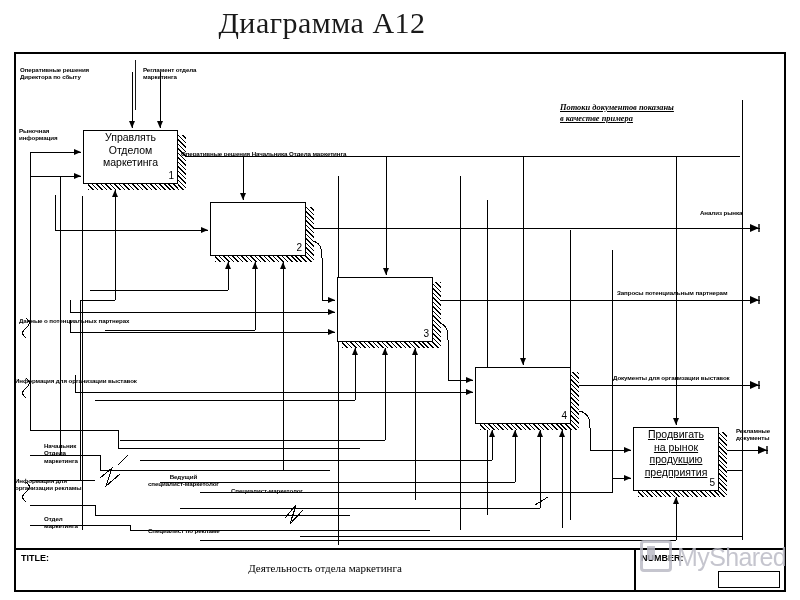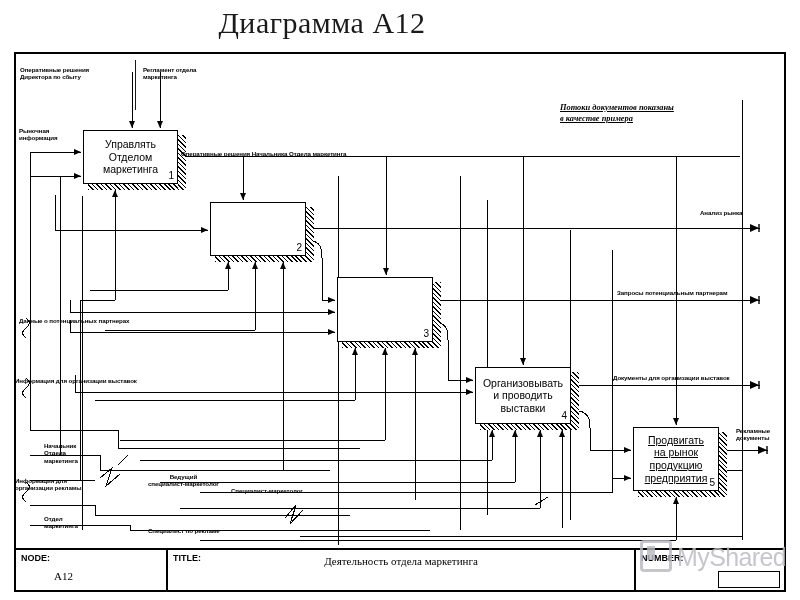--- a/index.html
+++ b/index.html
@@ -42,21 +42,20 @@
   .act-box {
     position: absolute;
     border: 1.6px solid #000;
     background: #fff;
     box-sizing: border-box;
     text-align: center;
     font-size: 10.5px;
     line-height: 12.6px;
     font-family: "Liberation Sans", sans-serif;
     display: flex;
-    align-items: center;
     justify-content: center;
     z-index: 6;
   }
   .act-box .btxt { padding: 0 3px; width: 100%; }
   .act-box .bnum {
     position: absolute;
     right: 3px; bottom: 0px;
     font-size: 10px;
   }
   .act-shadow {
@@ -111,21 +110,21 @@
     font-weight: bold;
     font-family: "Liberation Sans", sans-serif;
   }
   .tb-val {
     position: absolute;
     font-size: 11px;
   }
   #tb-node { width: 152px; }
   #tb-node .tb-val { left: 38px; top: 20px; }
   #tb-title { flex: 1; }
-  #tb-title .tb-val { left: 50%; transform: translateX(-50%); top: 5px; white-space: nowrap; }
+  #tb-title .tb-val { left: 50%; transform: translateX(-50%); top: 12px; white-space: nowrap; }
   #tb-number { width: 148px; }
   #tb-number .tb-inner-box {
     position: absolute;
     right: 4px; bottom: 2px;
     width: 60px; height: 15px;
     border: 1.5px solid #000;
   }
   #watermark {
     position: absolute;
     left: 604px; top: 540px;
@@ -302,25 +301,20 @@
 
 <div class="act-shadow" style="left:342px; top:342px; width:98px; height:6px;"></div>
 <div class="act-shadow" style="left:433px; top:282px; width:8px; height:66px;"></div>
 <div class="act-box" style="left:337px; top:277px; width:96px; height:65px;">
   <span class="bnum">3</span>
 </div>
 
 <div class="act-shadow" style="left:480px; top:424px; width:98px; height:6px;"></div>
 <div class="act-shadow" style="left:571px; top:372px; width:8px; height:58px;"></div>
 <div class="act-box" style="left:475px; top:367px; width:96px; height:57px;">
-  <div class="btxt">
-    <span>Организовывать</span><br>
-    <span>и проводить</span><br>
-    <span>выставки</span>
-  </div>
   <span class="bnum">4</span>
 </div>
 
 <div class="act-shadow" style="left:638px; top:491px; width:88px; height:6px;"></div>
 <div class="act-shadow" style="left:719px; top:432px; width:8px; height:65px;"></div>
 <div class="act-box" style="left:633px; top:427px; width:86px; height:64px;text-decoration:underline;">
   <div class="btxt">
     <span>Продвигать</span><br>
     <span>на рынок</span><br>
     <span>продукцию</span><br>
@@ -385,24 +379,20 @@
 <div class="flabel" style="left:231px; top:487px;">Специалист-маркетолог</div>
 
 <div class="flabel" style="left:148px; top:527px;">Специалист по рекламе</div>
 
 <div class="note" style="left:560px; top:103px;">
   <span>Потоки документов показаны</span><br>
   <span>в качестве примера</span>
 </div>
 
 <div id="titleblock">
-  <div class="tb-cell" id="tb-node">
-    <span class="tb-key">NODE:</span>
-    <span class="tb-val">A12</span>
-  </div>
   <div class="tb-cell" id="tb-title">
     <span class="tb-key">TITLE:</span>
     <span class="tb-val">Деятельность отдела маркетинга</span>
   </div>
   <div class="tb-cell" id="tb-number">
     <span class="tb-key">NUMBER:</span>
     <span class="tb-inner-box"></span>
   </div>
 </div>
 

